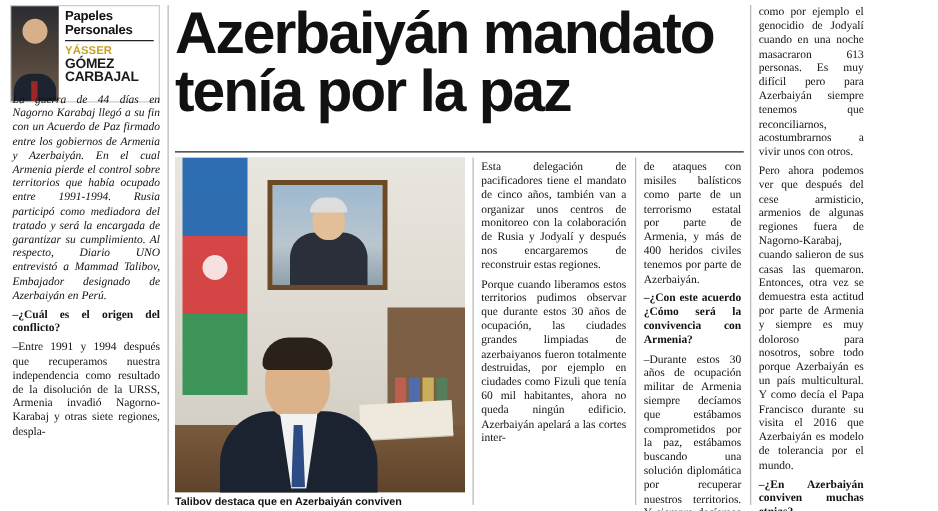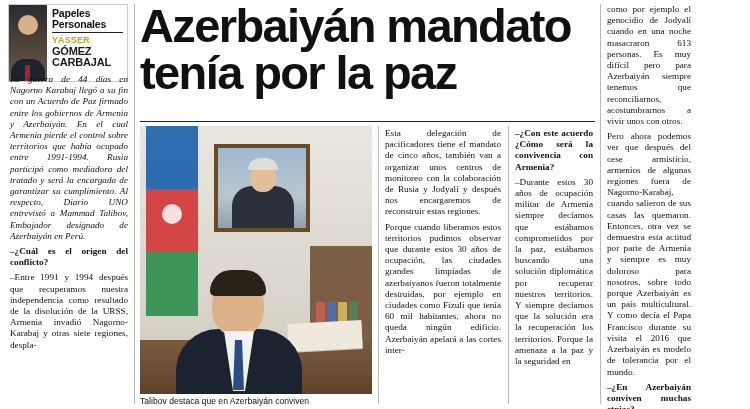--- a/index.html
+++ b/index.html
@@ -298,21 +298,21 @@
     height: 34px;
     background: #b84b3a;
   }
 
   .photo-caption {
     position: absolute;
     left: 140px;
     top: 396px;
     width: 232px;
     font-family: "Liberation Sans", sans-serif;
-    font-weight: normal;
+    font-weight: bold;
     font-size: 8.6px;
     line-height: 10px;
     color: #111;
   }
 
   .hl-rule {
     position: absolute;
     left: 140px;
     top: 121px;
     width: 455px;
@@ -357,20 +357,21 @@
     <p class="q">–¿Cuál es el origen del conflicto?</p>
     <p>–Entre 1991 y 1994 después que recuperamos nuestra independencia como resultado de la disolución de la URSS, Armenia invadió Nagorno-Karabaj y otras siete regiones, despla-</p>
   </div>
 
   <div class="col" style="left:385px; top:128px; width:116px;">
     <p>Esta delegación de pacificadores tiene el mandato de cinco años, también van a organizar unos centros de monitoreo con la colaboración de Rusia y Jodyalí y después nos encargaremos de reconstruir estas regiones.</p>
     <p>Porque cuando liberamos estos territorios pudimos observar que durante estos 30 años de ocupación, las ciudades grandes limpiadas de azerbaiyanos fueron totalmente destruidas, por ejemplo en ciudades como Fizuli que tenía 60 mil habitantes, ahora no queda ningún edificio. Azerbaiyán apelará a las cortes inter-</p>
   </div>
 
   <div class="col" style="left:515px; top:128px; width:78px;">
+    <p>de ataques con misiles balísticos como parte de un terrorismo estatal por parte de Armenia, y más de 400 heridos civiles tenemos por parte de Azerbaiyán.</p>
     <p class="q">–¿Con este acuerdo ¿Cómo será la convivencia con Armenia?</p>
     <p>–Durante estos 30 años de ocupación militar de Armenia siempre decíamos que estábamos comprometidos por la paz, estábamos buscando una solución diplomática por recuperar nuestros territorios. Y siempre decíamos que la solución era la recuperación los territorios. Porque la amenaza a la paz y la seguridad en</p>
   </div>
 
   <div class="col" style="left:607px; top:4px; width:84px;">
     <p>como por ejemplo el genocidio de Jodyalí cuando en una noche masacraron 613 personas. Es muy difícil pero para Azerbaiyán siempre tenemos que reconciliarnos, acostumbrarnos a vivir unos con otros.</p>
     <p>Pero ahora podemos ver que después del cese armisticio, armenios de algunas regiones fuera de Nagorno-Karabaj, cuando salieron de sus casas las quemaron. Entonces, otra vez se demuestra esta actitud por parte de Armenia y siempre es muy doloroso para nosotros, sobre todo porque Azerbaiyán es un país multicultural. Y como decía el Papa Francisco durante su visita el 2016 que Azerbaiyán es modelo de tolerancia por el mundo.</p>
     <p class="q">–¿En Azerbaiyán conviven muchas etnias?</p>
 
   </div>

